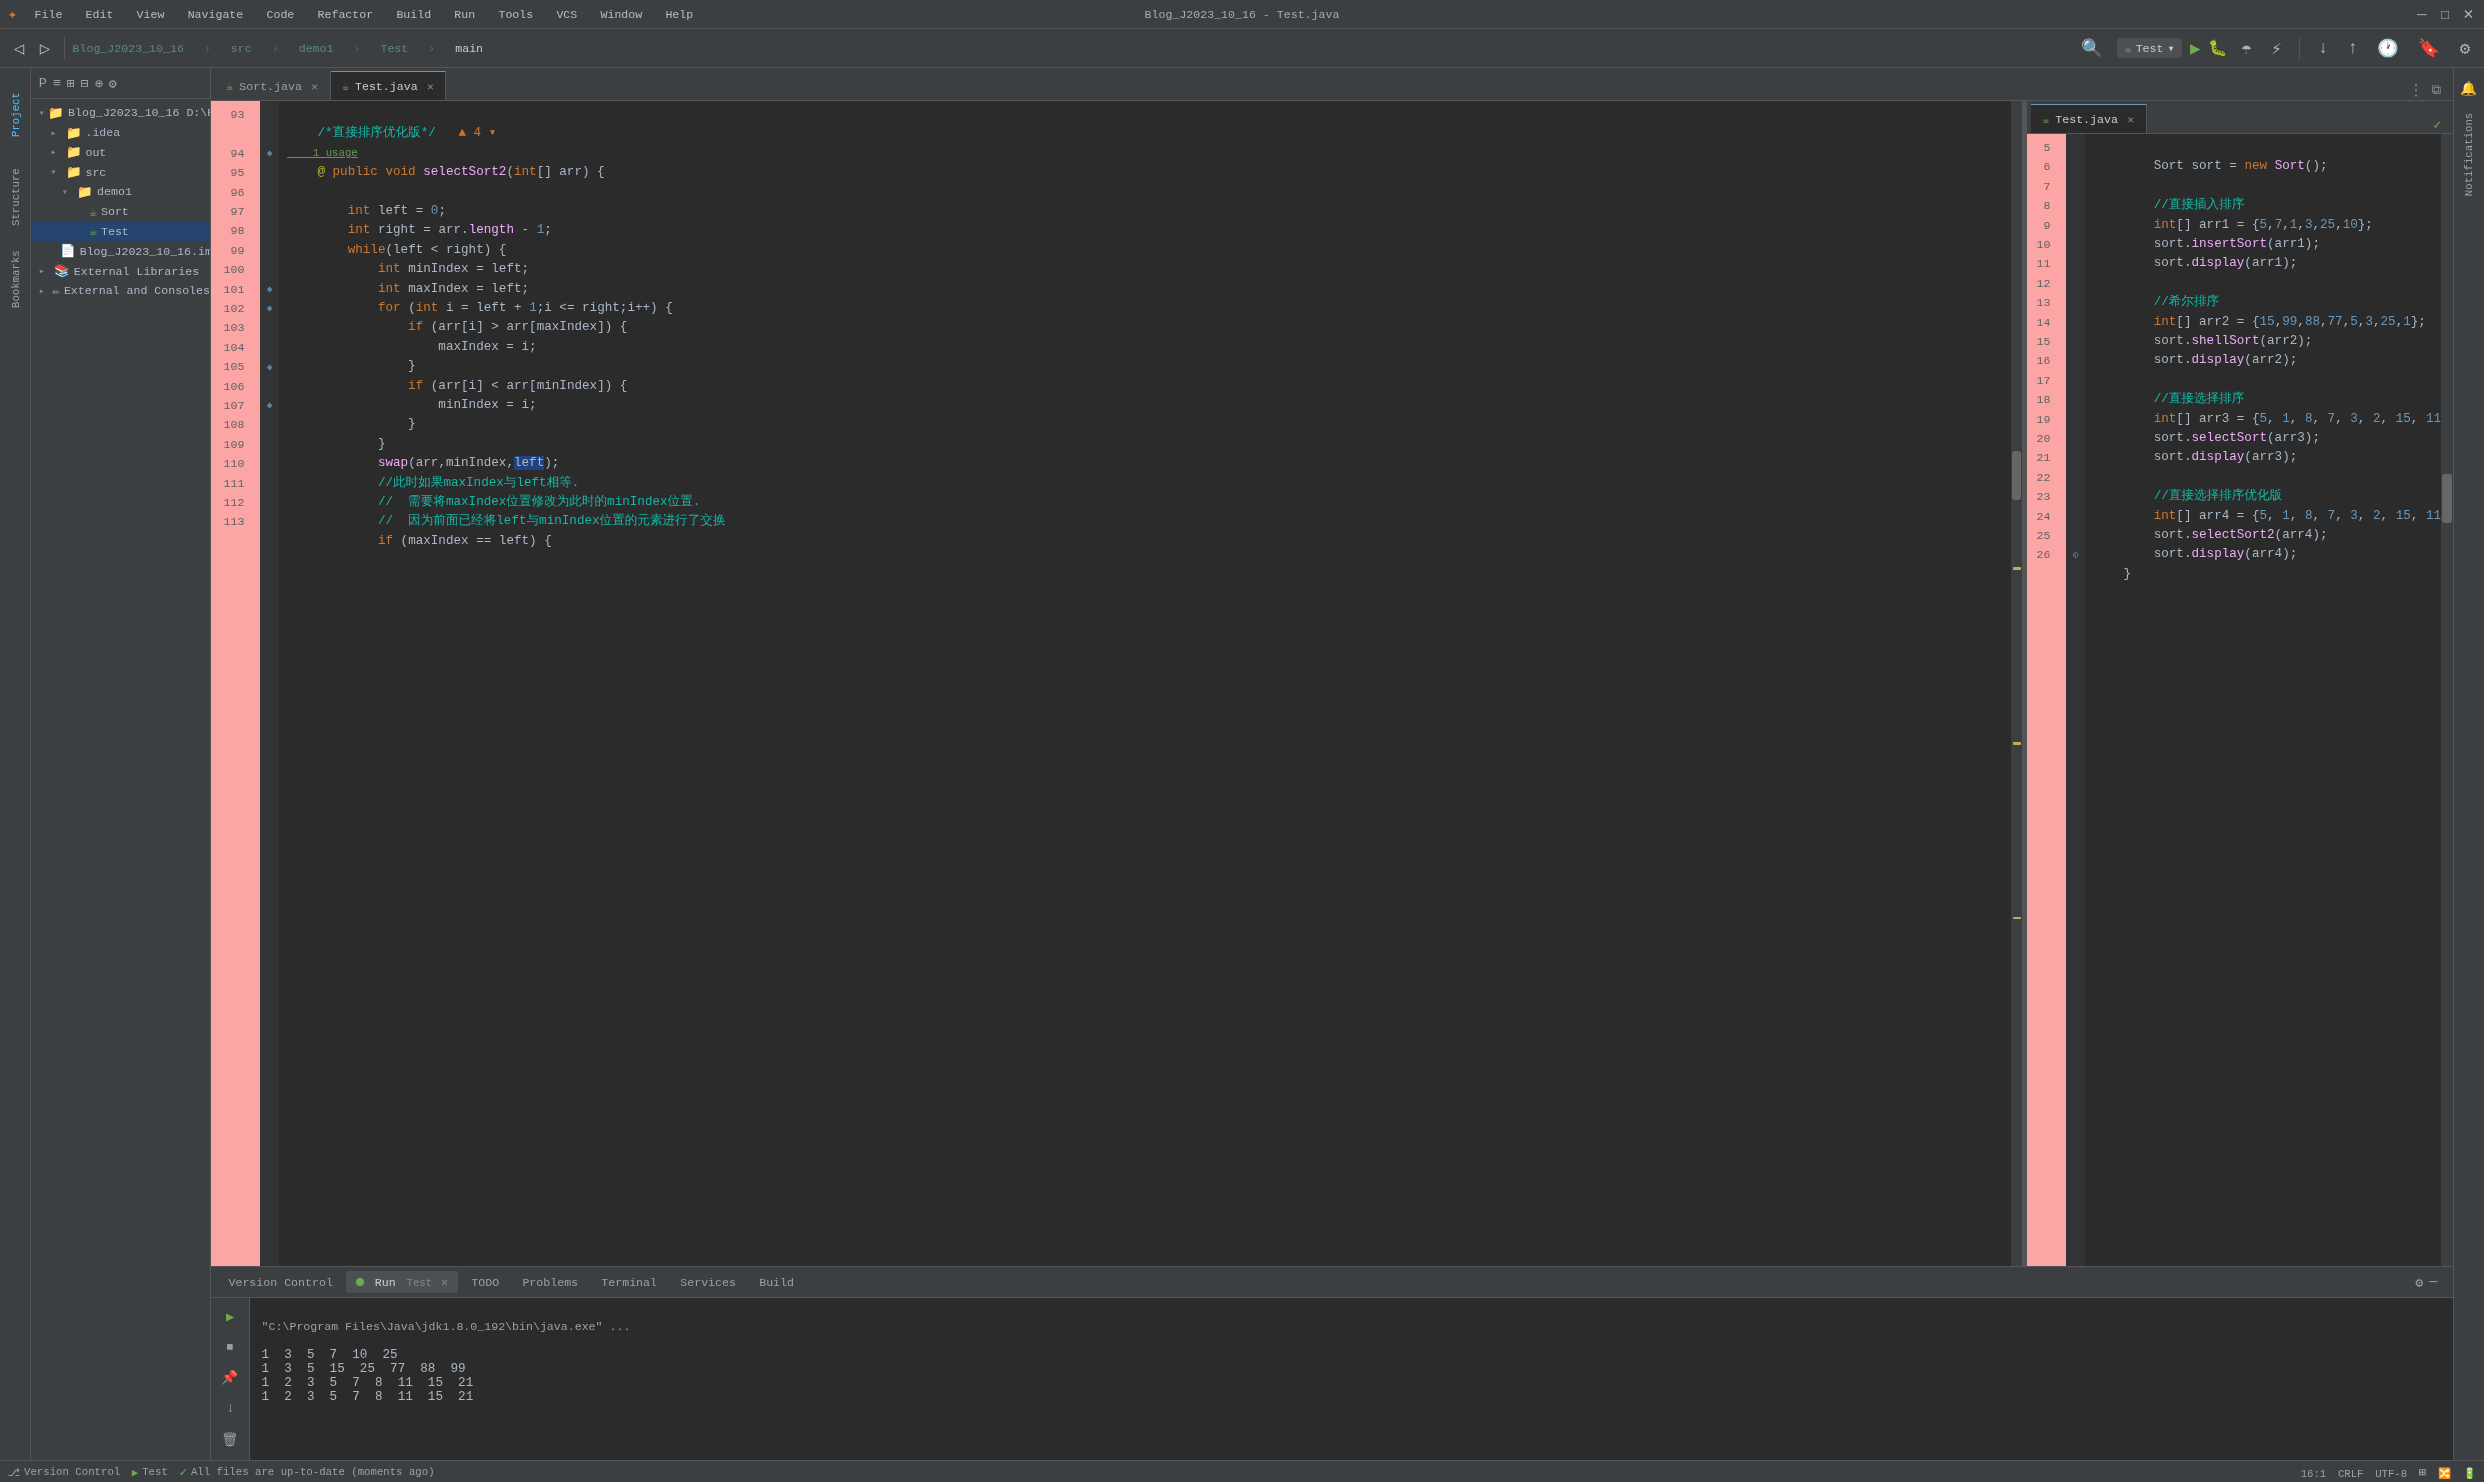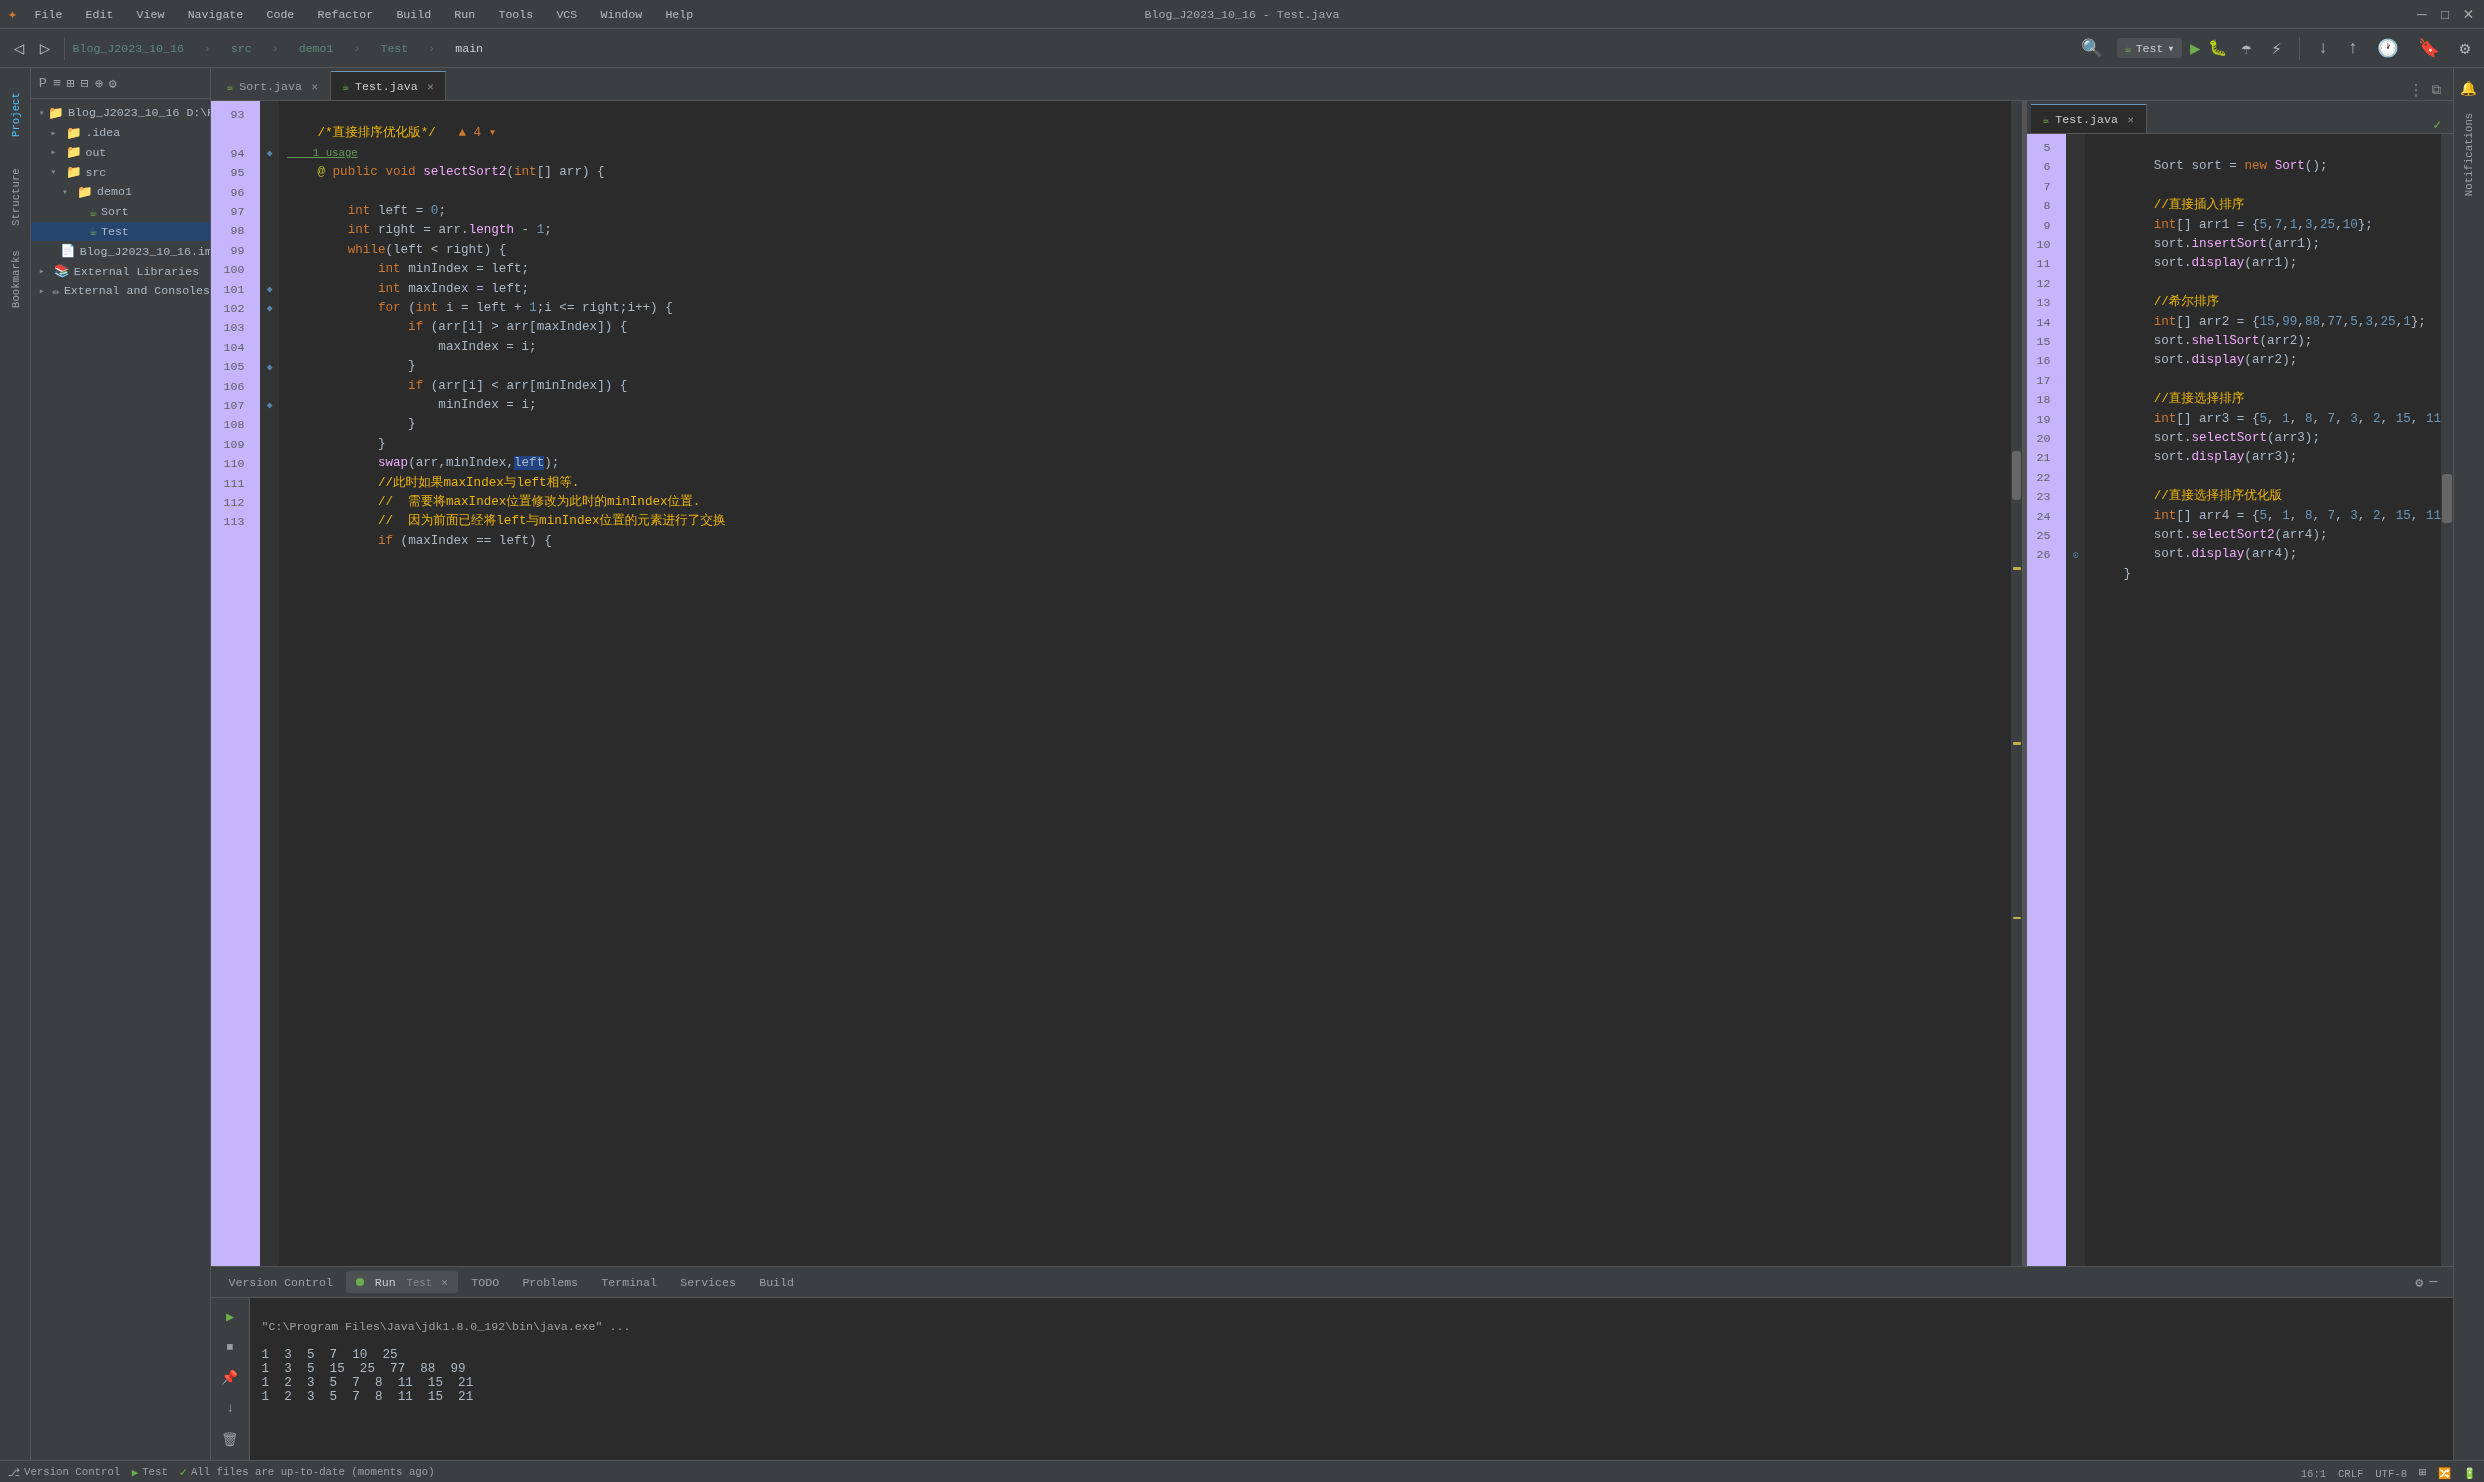--- a/index.html
+++ b/index.html
@@ -227,21 +227,21 @@
     
     .code-pane {
       flex: 1;
       display: flex;
       overflow: hidden;
       position: relative;
     }
 
     .line-numbers {
       width: 49px;
-      background: #c4b5fd;
+      background: #fca5a5;
       color: #606366;
       font-size: 11.6px;
       text-align: right;
       padding-right: 7.8px;
       padding-top: 3.9px;
       user-select: none;
       flex-shrink: 0;
       overflow: hidden;
     }
     .line-number {
@@ -276,21 +276,21 @@
       font-size: 12.6px;
       line-height: 19.4px;
       color: #a9b7c6;
       background: #2b2b2b;
     }
 
     
     .kw { color: #cc7832; }
     .fn { color: #f0abfc; }
     .num { color: #6897bb; }
-    .cm { color: #eab308; }
+    .cm { color: #14b8a6; }
     .type { color: #a9b7c6; }
     .var { color: #a9b7c6; }
 
     
     .code-content::-webkit-scrollbar { width: 7.8px; height: 7.8px; }
     .code-content::-webkit-scrollbar-track { background: #3c3f41; }
     .code-content::-webkit-scrollbar-thumb { background: #555; border-radius: 3.9px; }
 
     
     #right-editor-panel {

